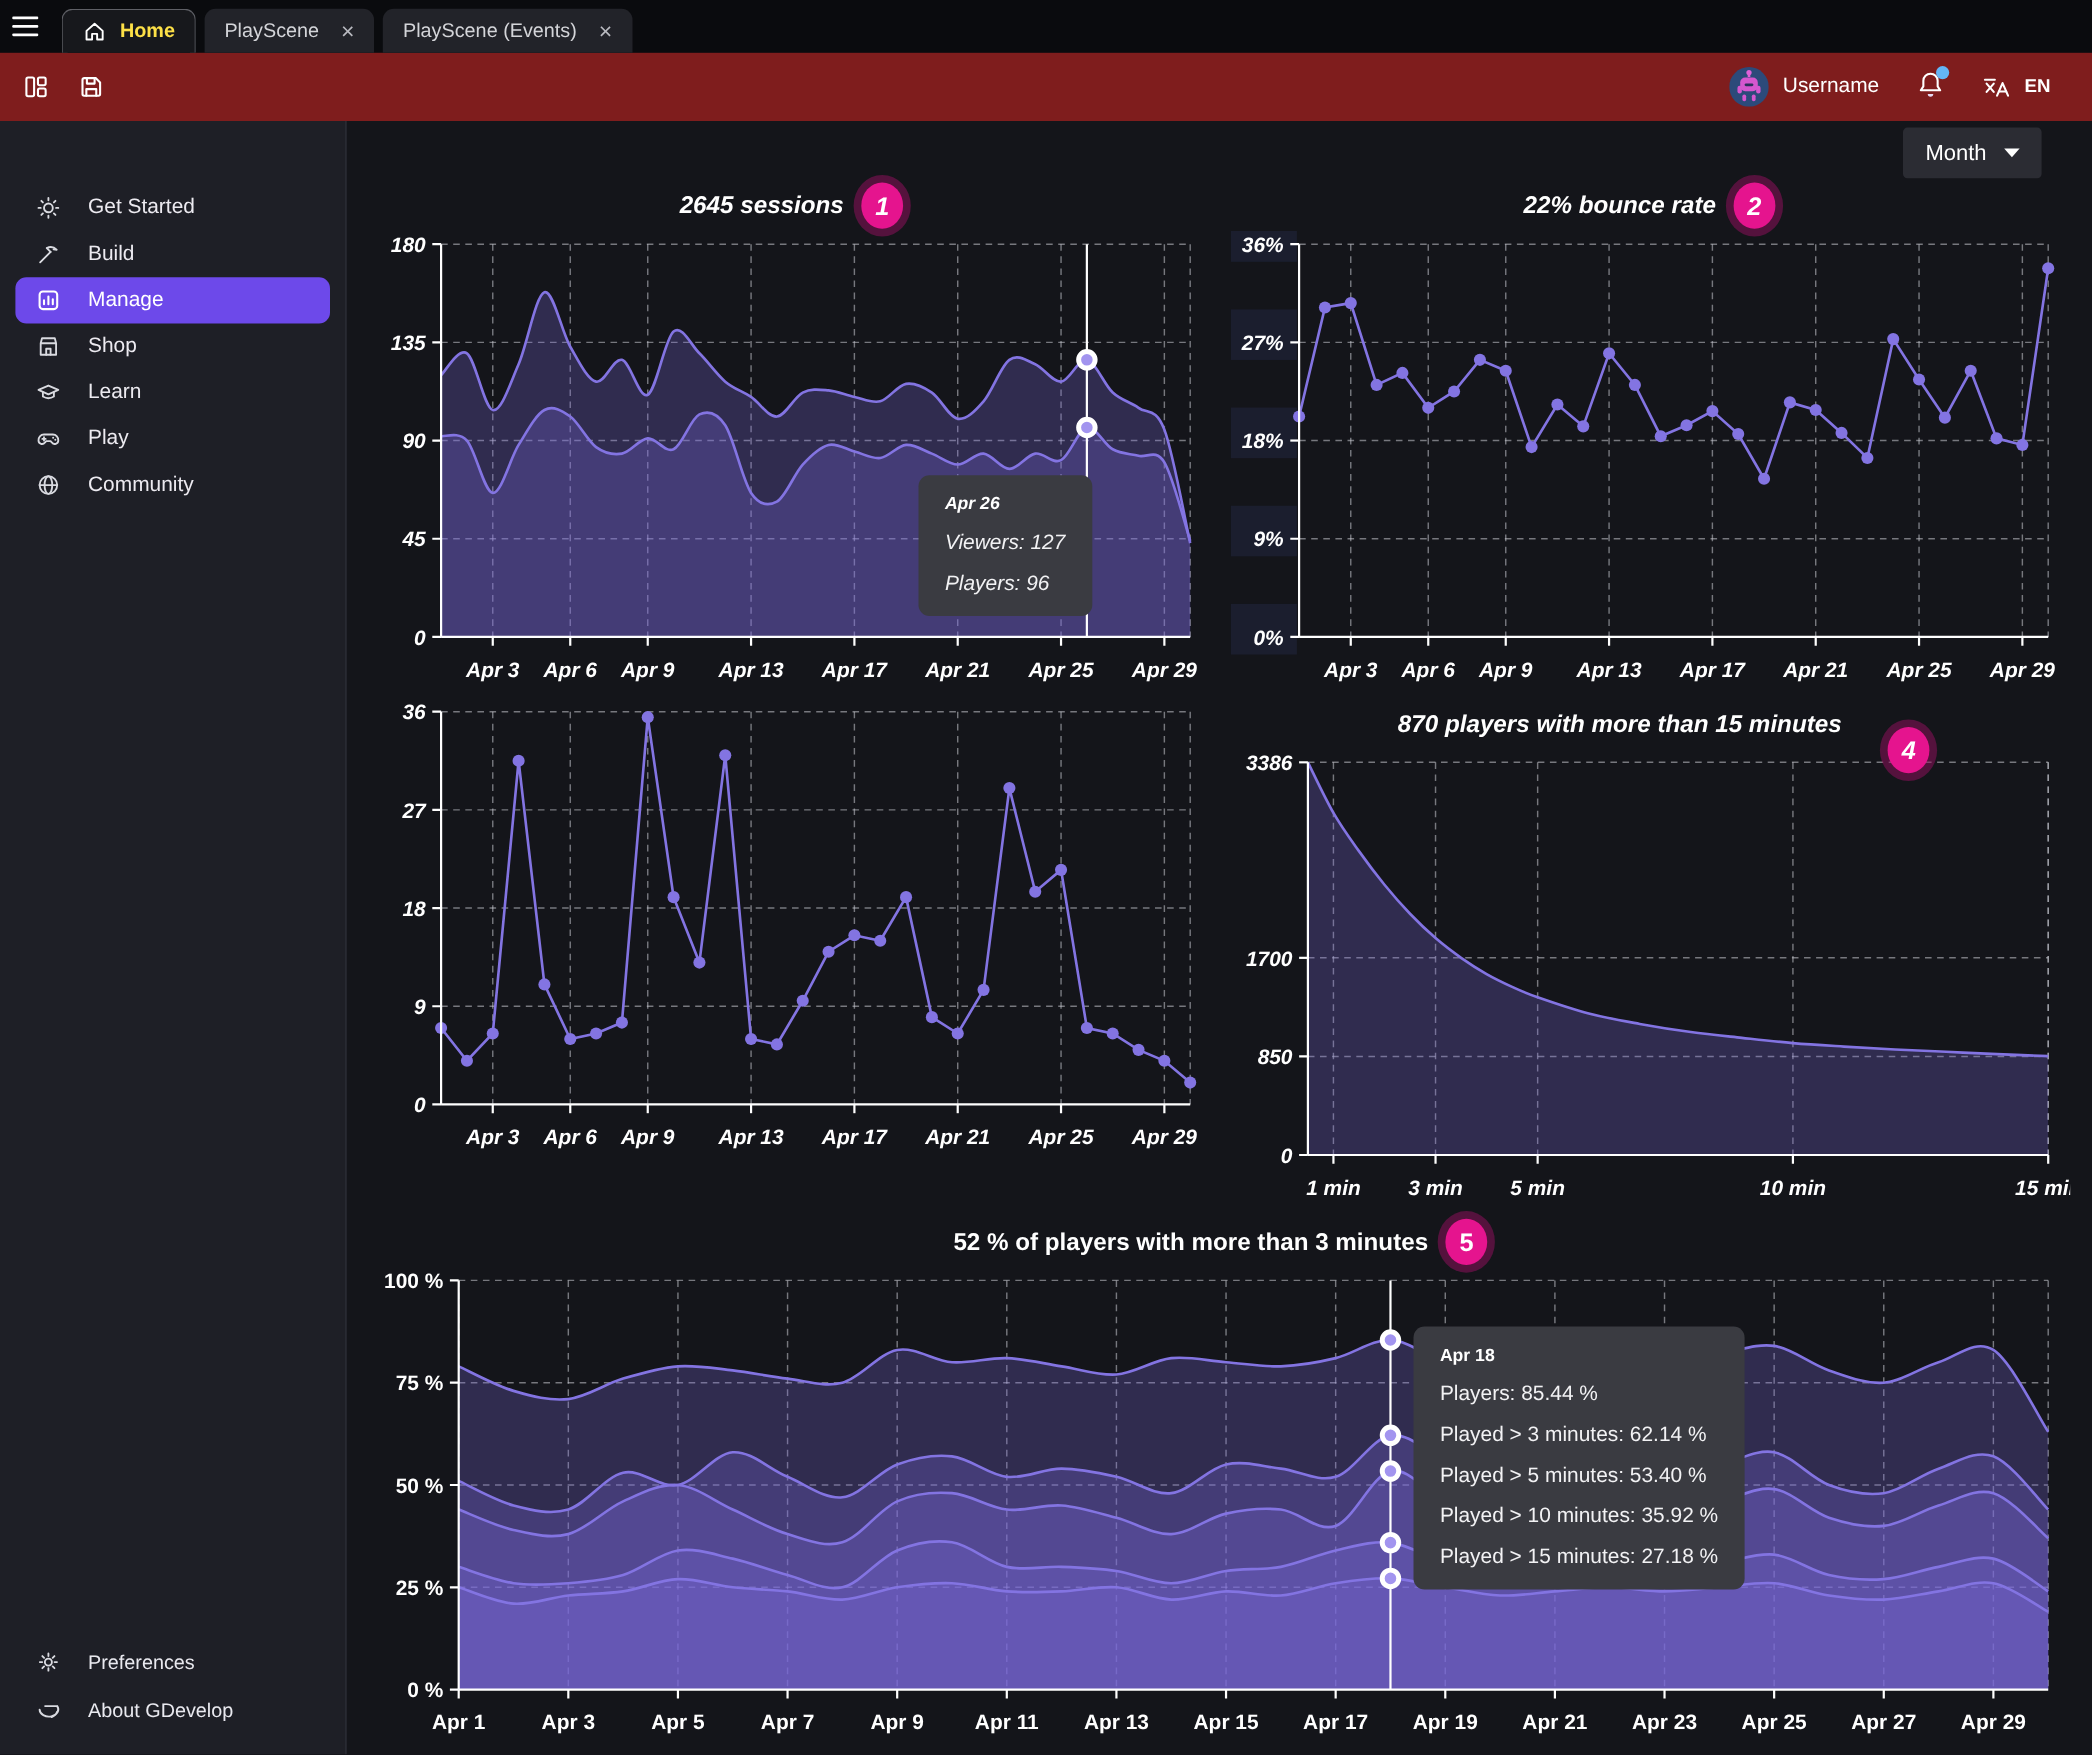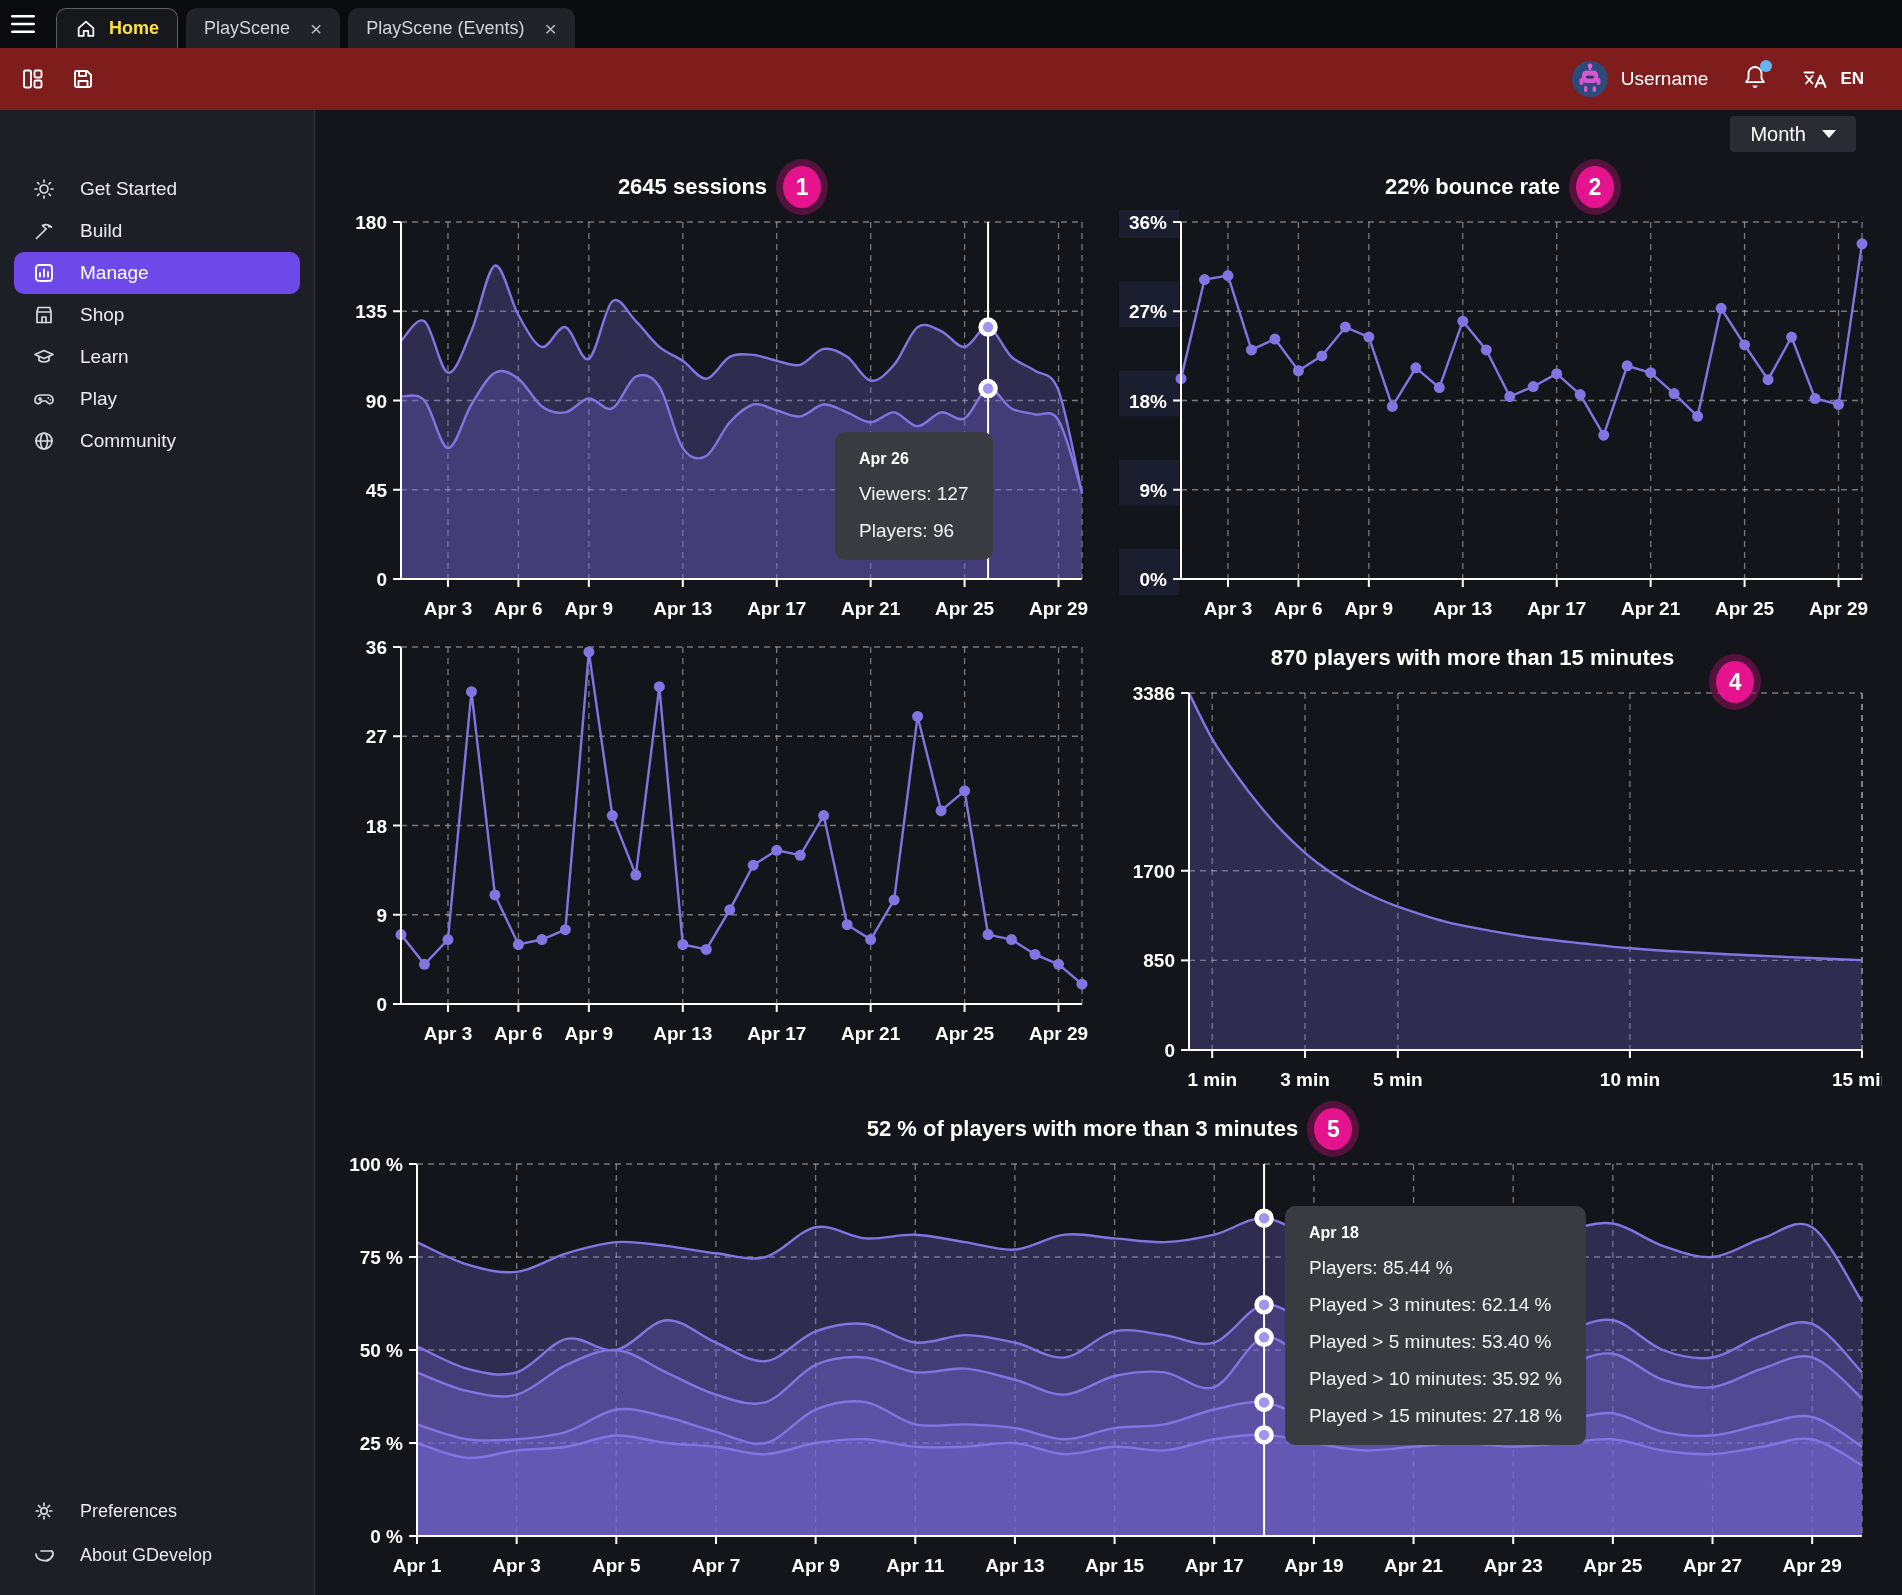--- a/index.html
+++ b/index.html
@@ -32,24 +32,24 @@
              display:flex; flex-direction:column; padding:58px 0 18px 0; flex-shrink:0; }
   .nav-item { display:flex; align-items:center; gap:24px; height:42px; padding-left:32px;
               font-size:19px; color:#eceaf0; cursor:pointer; }
   .nav-item.active { background:#6d49ea; border-radius:10px; margin:0 14px; padding-left:18px; color:#fff; }
   .nav-icon { width:24px; height:24px; display:flex; align-items:center; justify-content:center; flex-shrink:0; }
   .sidebar-spacer { flex:1; }
   .footer-item { display:flex; align-items:center; gap:24px; height:44px; padding-left:32px; font-size:18px; color:#e9e9ef; cursor:pointer; }
   
   .main { flex:1; position:relative; padding:0 20px 0 22px; }
   .period-row { display:flex; justify-content:flex-end; padding:6px 26px 0 0; height:54px; }
-  .period-btn { background:#2b2c33; border-radius:4px; height:36px; display:flex; align-items:center;
+  .period-btn { background:#2b2c33; border-radius:4px; height:46px; display:flex; align-items:center;
                 gap:16px; padding:0 20px; font-size:20px; cursor:pointer; }
   .caret { width:0; height:0; border-left:7px solid transparent; border-right:7px solid transparent; border-top:8px solid #fff; }
-  .chart-grid { display:grid; grid-template-columns:1fr 1fr; column-gap:15px; }
+  .chart-grid { display:grid; grid-template-columns:1fr 1fr; column-gap:15px;font-style:italic; }
   .chart { position:relative; }
   .chart-title { display:flex; justify-content:center; align-items:center; gap:16px;
                  font-size:22px; font-weight:700; height:46px; }
   .badge { width:38px; height:42px; border-radius:50%; background:#e5148e;
            box-shadow:0 0 0 7px rgba(150,16,95,.5); display:flex; align-items:center; justify-content:center;
            font-size:23px; font-weight:700; color:#fff; cursor:pointer; flex-shrink:0; }
   .badge.b4 { transform:translate(26px,24px); }
   .tooltip { position:absolute; background:#3a3b41; border-radius:10px; padding:18px 24px; z-index:5; }
   .tt-title { font-weight:700; font-size:16px; }
   .tt-line { font-size:19px; margin-top:15px; color:#f2f2f4; white-space:nowrap; }

